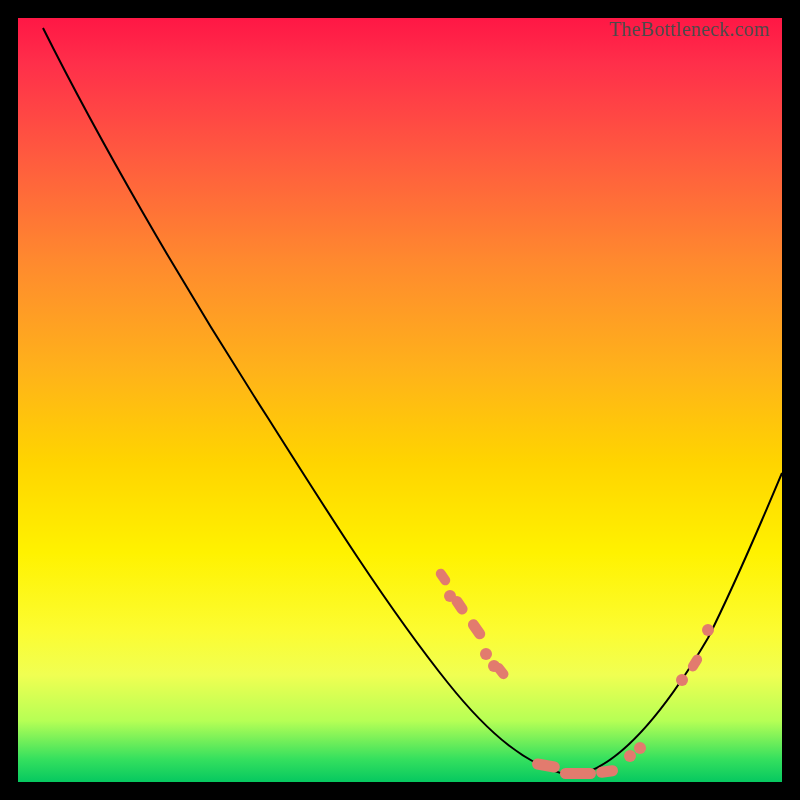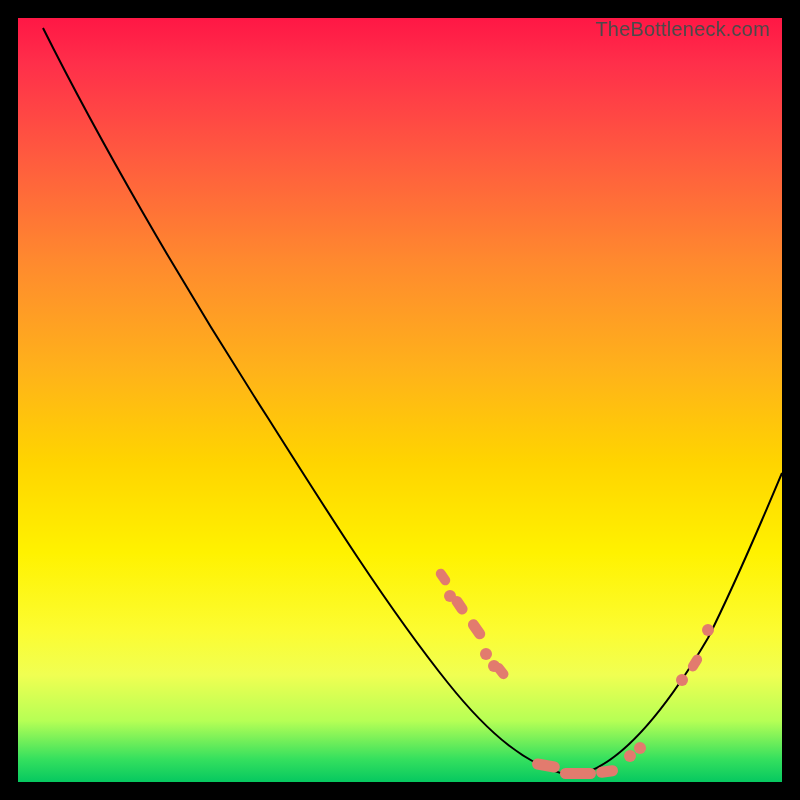--- a/index.html
+++ b/index.html
@@ -11,20 +11,21 @@
     overflow: hidden;
     font-family: Arial, Helvetica, sans-serif;
   }
   .frame {
     position: absolute;
     left: 18px;
     top: 18px;
     width: 760px;
     height: 764px;
     box-sizing: border-box;
+    font-family: Liberation Serif, serif;
   }
   .plot-area {
     position: absolute;
     left: 0;
     top: 0;
     width: 764px;
     height: 764px;
     
     background: linear-gradient(
       to bottom,

